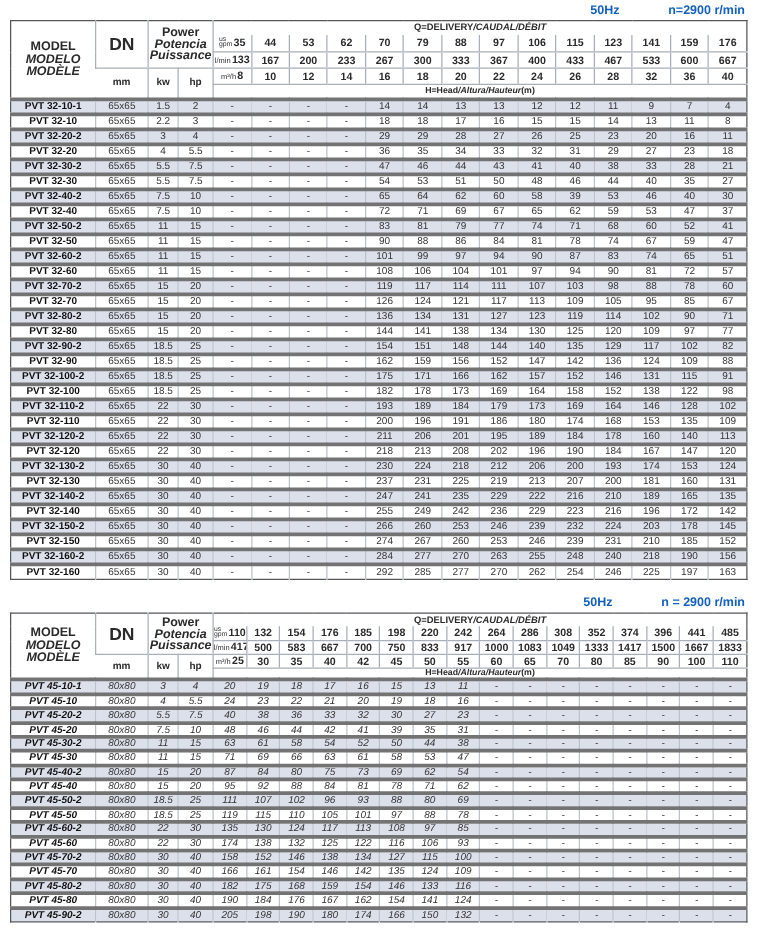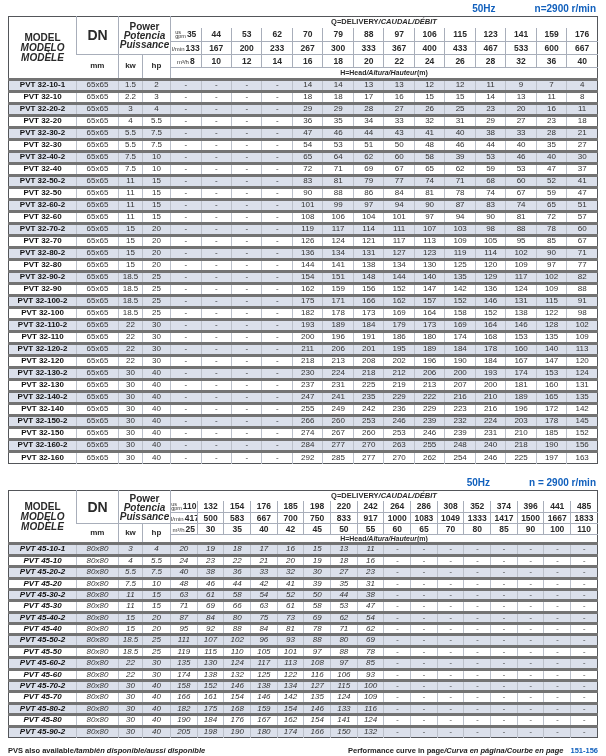--- a/index.html
+++ b/index.html
@@ -1283,22 +1283,14 @@
             <td>-</td>
             <td>-</td>
             <td>-</td>
             <td>-</td>
             <td>-</td>
           </tr>
         </tbody>
       </table>
     </div>
 
-  <div class="footer">
-    <div>
-      <span class="fb">PVS also available</span><span class="fi">/también disponible/aussi disponible</span>
-    </div>
-    <div>
-      <span class="fb">Performance curve in page</span><span class="fi">/Curva en página/Courbe en page</span><span class="fp">151-156</span>
-    </div>
-  </div>
 
 </div>
 
 </body></html>

